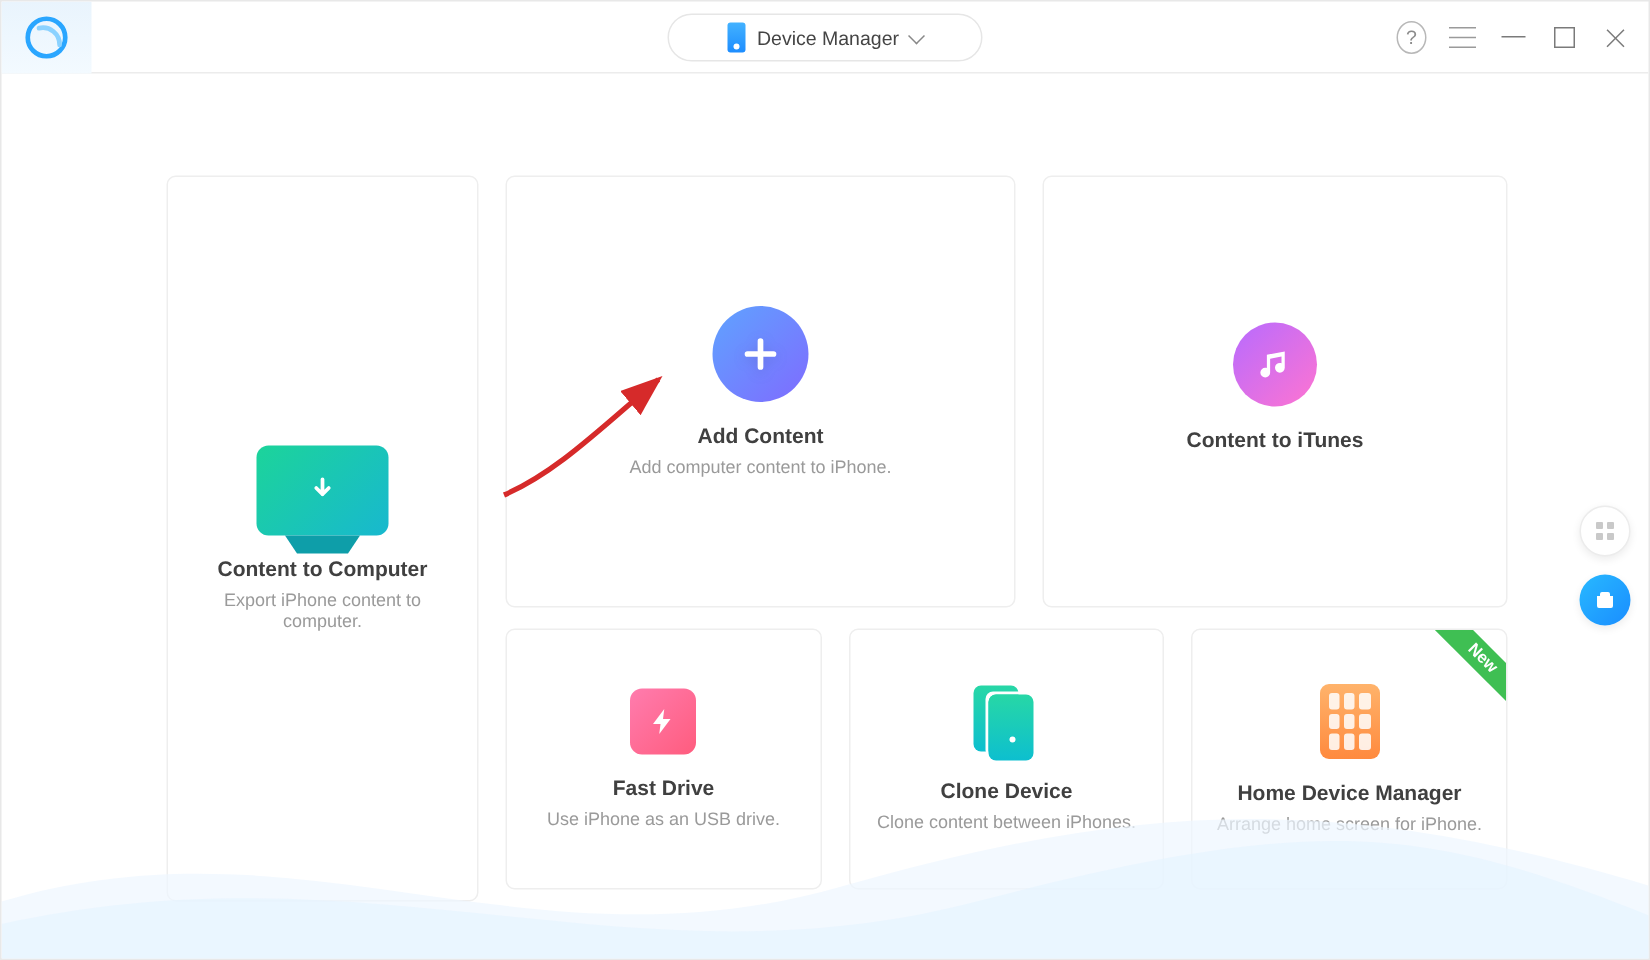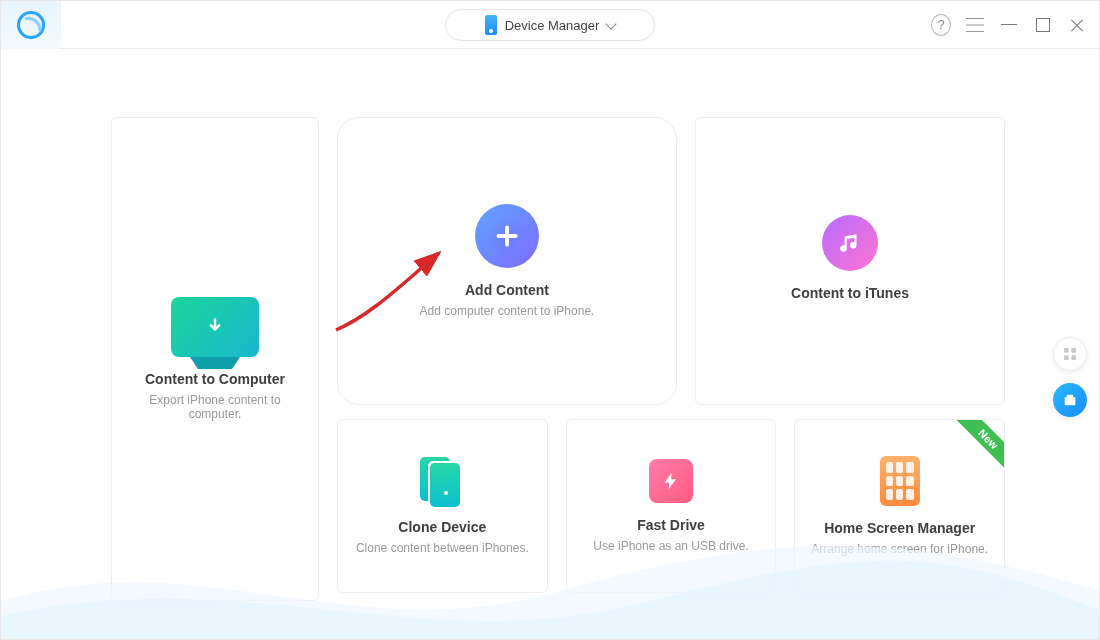--- a/index.html
+++ b/index.html
@@ -27,21 +27,21 @@
   .close-i::after{transform:rotate(-45deg);}
 
   
   .main { position:relative; height:592px; padding:68px 94px 40px; }
   .layout { display:flex; gap:18px; height:100%; }
   .col-left { flex:0 0 224px; display:flex; }
   .col-right { flex:1; display:flex; flex-direction:column; gap:14px; }
   .row { display:flex; gap:18px; }
   .card { border:1px solid #eeeeee; border-radius:6px; background:#fff; display:flex; flex-direction:column; align-items:center; justify-content:center; text-align:center; padding:18px 14px; cursor:pointer; position:relative; overflow:hidden; }
   .card.tall { flex:1;margin-left:16px; }
-  .card.half { flex:1; height:288px;border-radius:22px; }
+  .card.half { flex:1; height:288px; }
   .card.wide { flex:1; height:174px; }
   .card h3 { font-size:14px; font-weight:600; color:#404040; margin:14px 0 6px; }
   .card p  { font-size:12px; color:#9a9a9a; }
   .icon-lg { display:flex; align-items:center; justify-content:center; }
 
   
   .monitor { width:88px; height:60px; border-radius:8px; background:linear-gradient(135deg,#1cd49a,#18b8cf); display:flex; align-items:center; justify-content:center; position:relative; }
   .monitor::after{content:"";position:absolute;bottom:-12px;left:50%;transform:translateX(-50%);width:34px;border-top:12px solid #0e9ea9;border-left:8px solid transparent;border-right:8px solid transparent;}
   .dl-arrow { width:20px; height:20px; }
 
@@ -170,60 +170,60 @@
                 </div>
               </div>
               <h3>Content to iTunes</h3>
             </div>
           </div>
         </div>
 
         <div class="row">
           <div class="card wide">
             <div class="icon-lg">
+              <div class="drive-ic">
+                <svg width="20" height="20" viewBox="0 0 24 24" fill="#fff">
+                    <path d="M13 2L4 14h6l-1 8 9-12h-6l1-8z"></path>
+                  </svg>
+              </div>
+            </div>
+            <h3>Fast Drive</h3>
+            <p>Use iPhone as an USB drive.</p>
+          </div>
+
+          <div class="card wide">
+            <div class="icon-lg">
               <div class="clone-ic">
                   <div class="b"></div>
                   <div class="b front"></div>
                   <span class="dot"></span>
                 </div>
             </div>
             <h3>Clone Device</h3>
             <p>Clone content between iPhones.</p>
           </div>
 
           <div class="card wide">
-            <div class="icon-lg">
-              <div class="drive-ic">
-                <svg width="20" height="20" viewBox="0 0 24 24" fill="#fff">
-                    <path d="M13 2L4 14h6l-1 8 9-12h-6l1-8z"></path>
-                  </svg>
-              </div>
-            </div>
-            <h3>Fast Drive</h3>
-            <p>Use iPhone as an USB drive.</p>
-          </div>
-
-          <div class="card wide">
             <span class="ribbon">New</span>
             <div class="icon-lg">
               <div class="home-ic">
                   <div class="home-grid">
                     <span></span>
                     <span></span>
                     <span></span>
                     <span></span>
                     <span></span>
                     <span></span>
                     <span></span>
                     <span></span>
                     <span></span>
                   </div>
                 </div>
             </div>
-            <h3>Home Screen Manager</h3>
+            <h3>Home Device Manager</h3>
             <p>Arrange home screen for iPhone.</p>
           </div>
         </div>
 
       </div>
     </div>
 
     <svg class="waves" viewBox="0 0 1100 120" preserveAspectRatio="none">
       <path d="M0 80 C 200 20 350 130 560 70 S 900 10 1100 70 V120 H0 Z" fill="#eef7ff" opacity=".7"></path>
       <path d="M0 95 C 250 40 420 140 650 80 S 950 30 1100 90 V120 H0 Z" fill="#e4f3ff" opacity=".6"></path>

